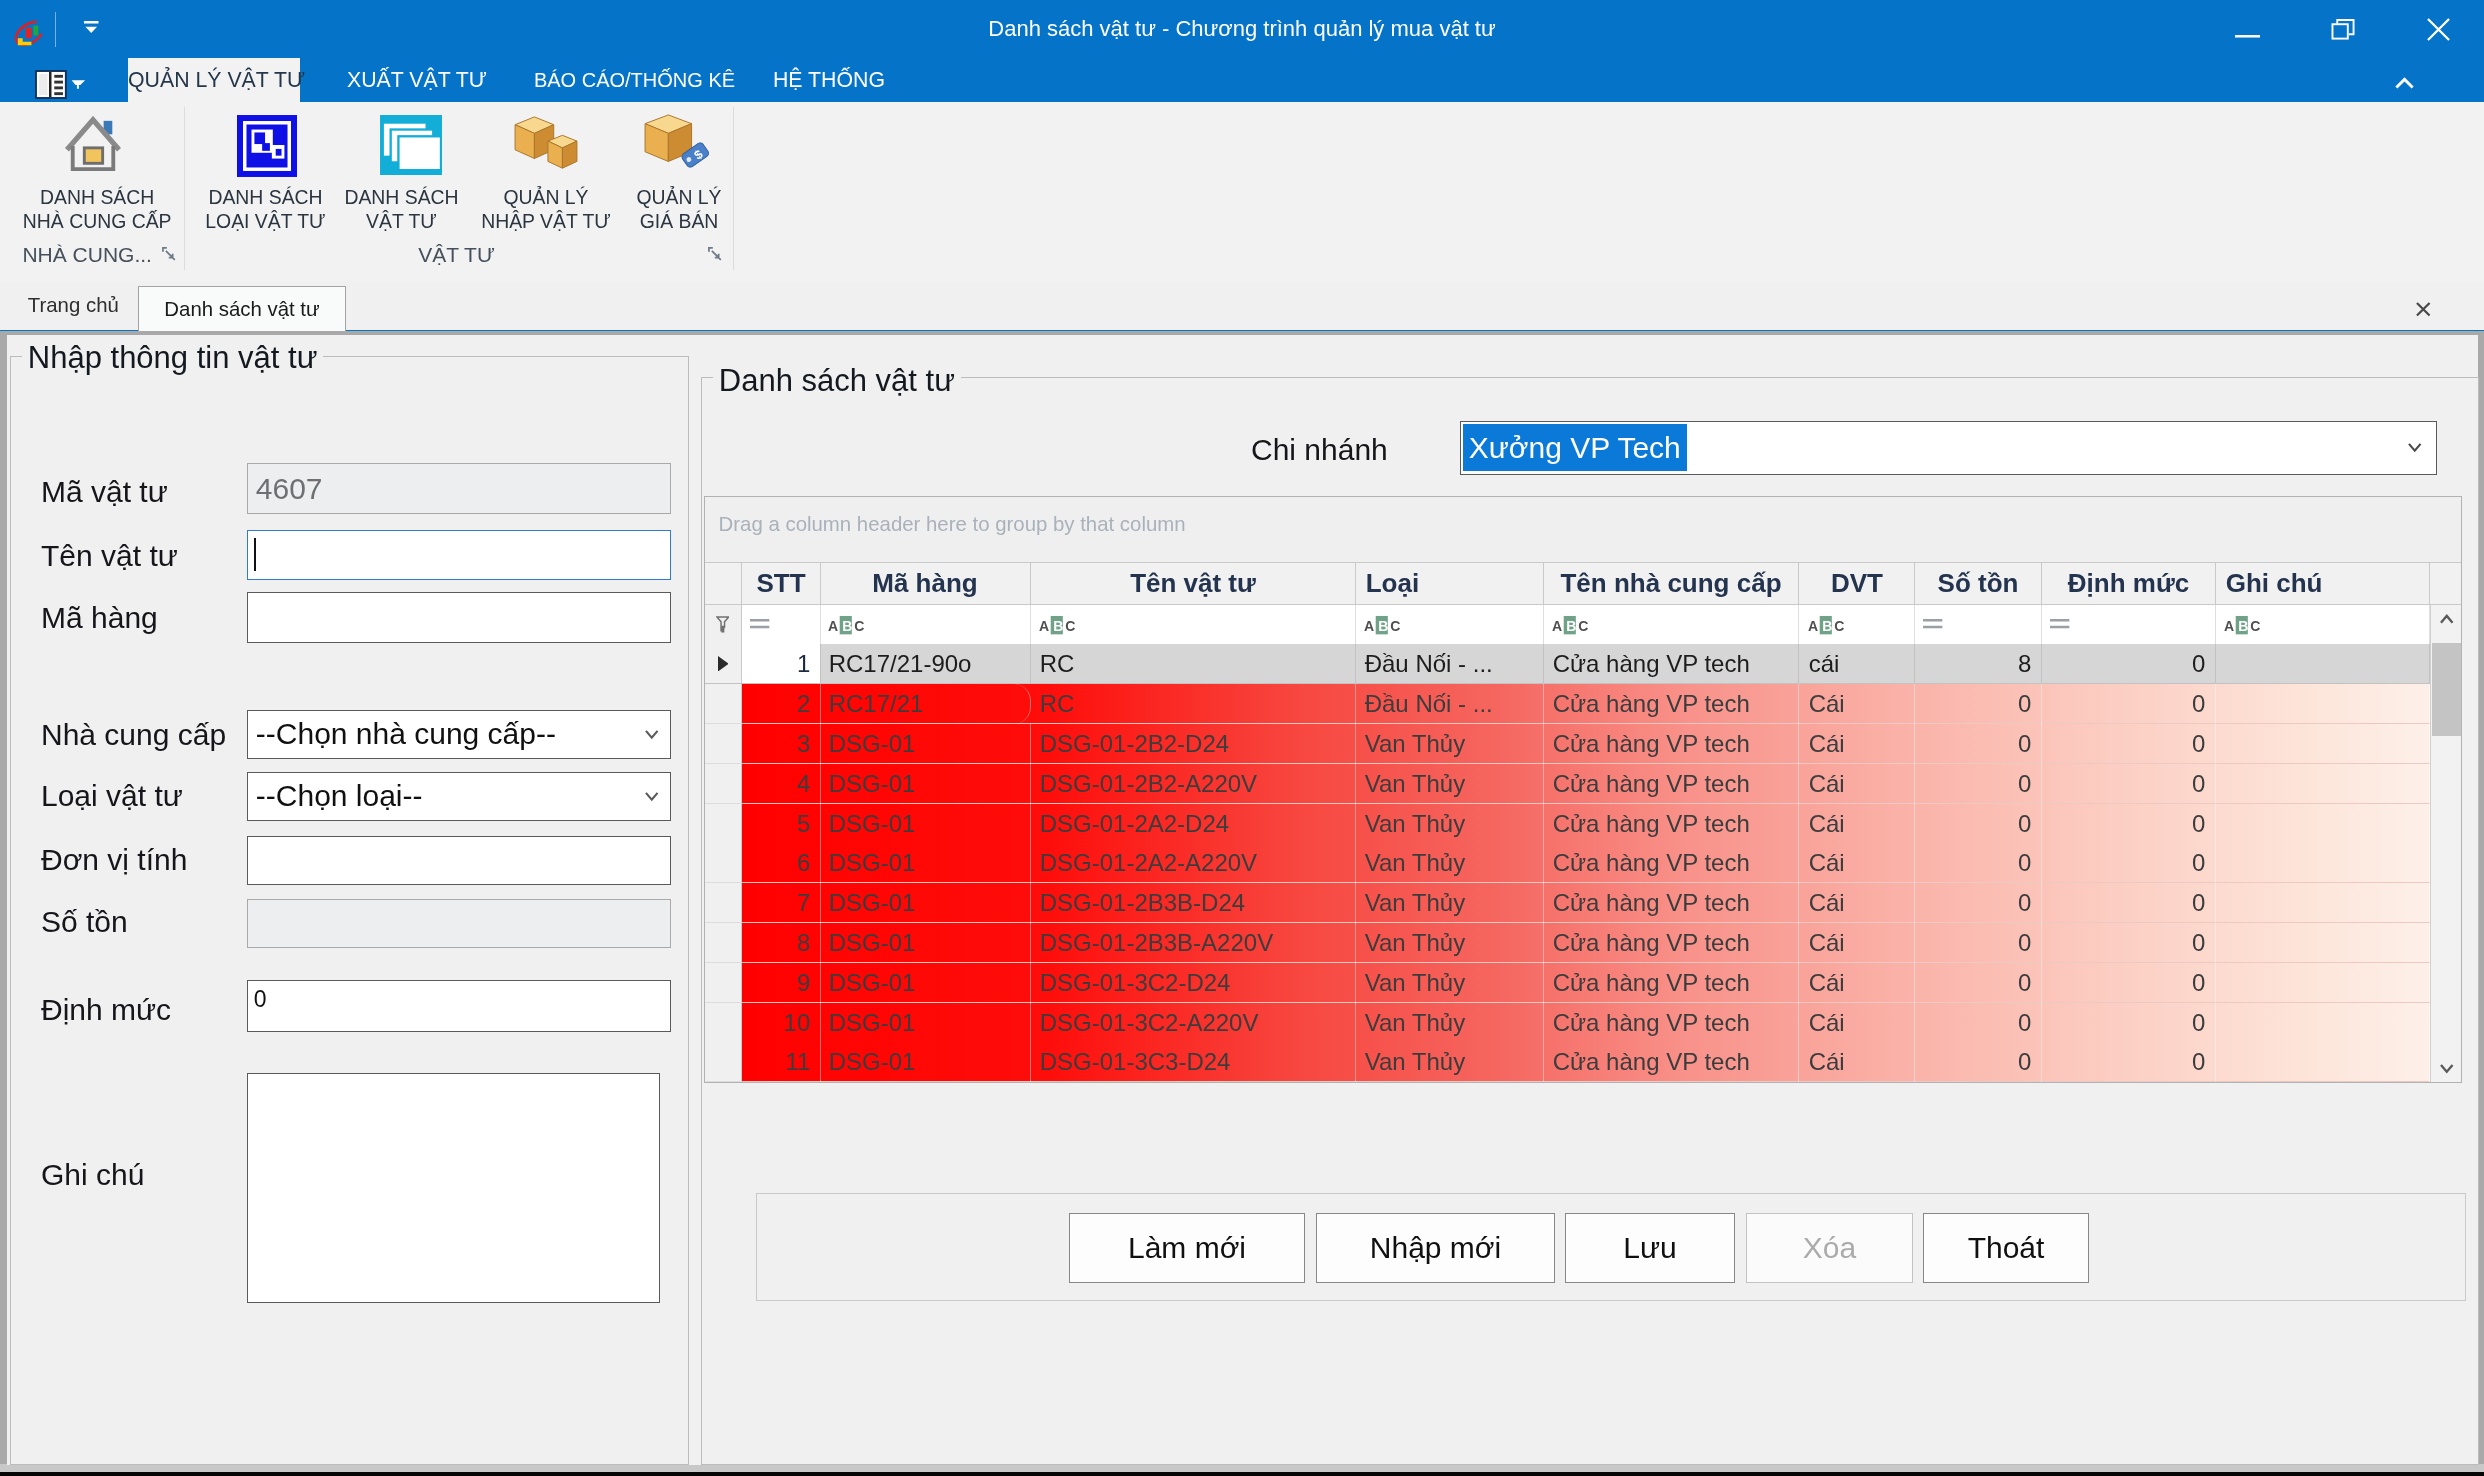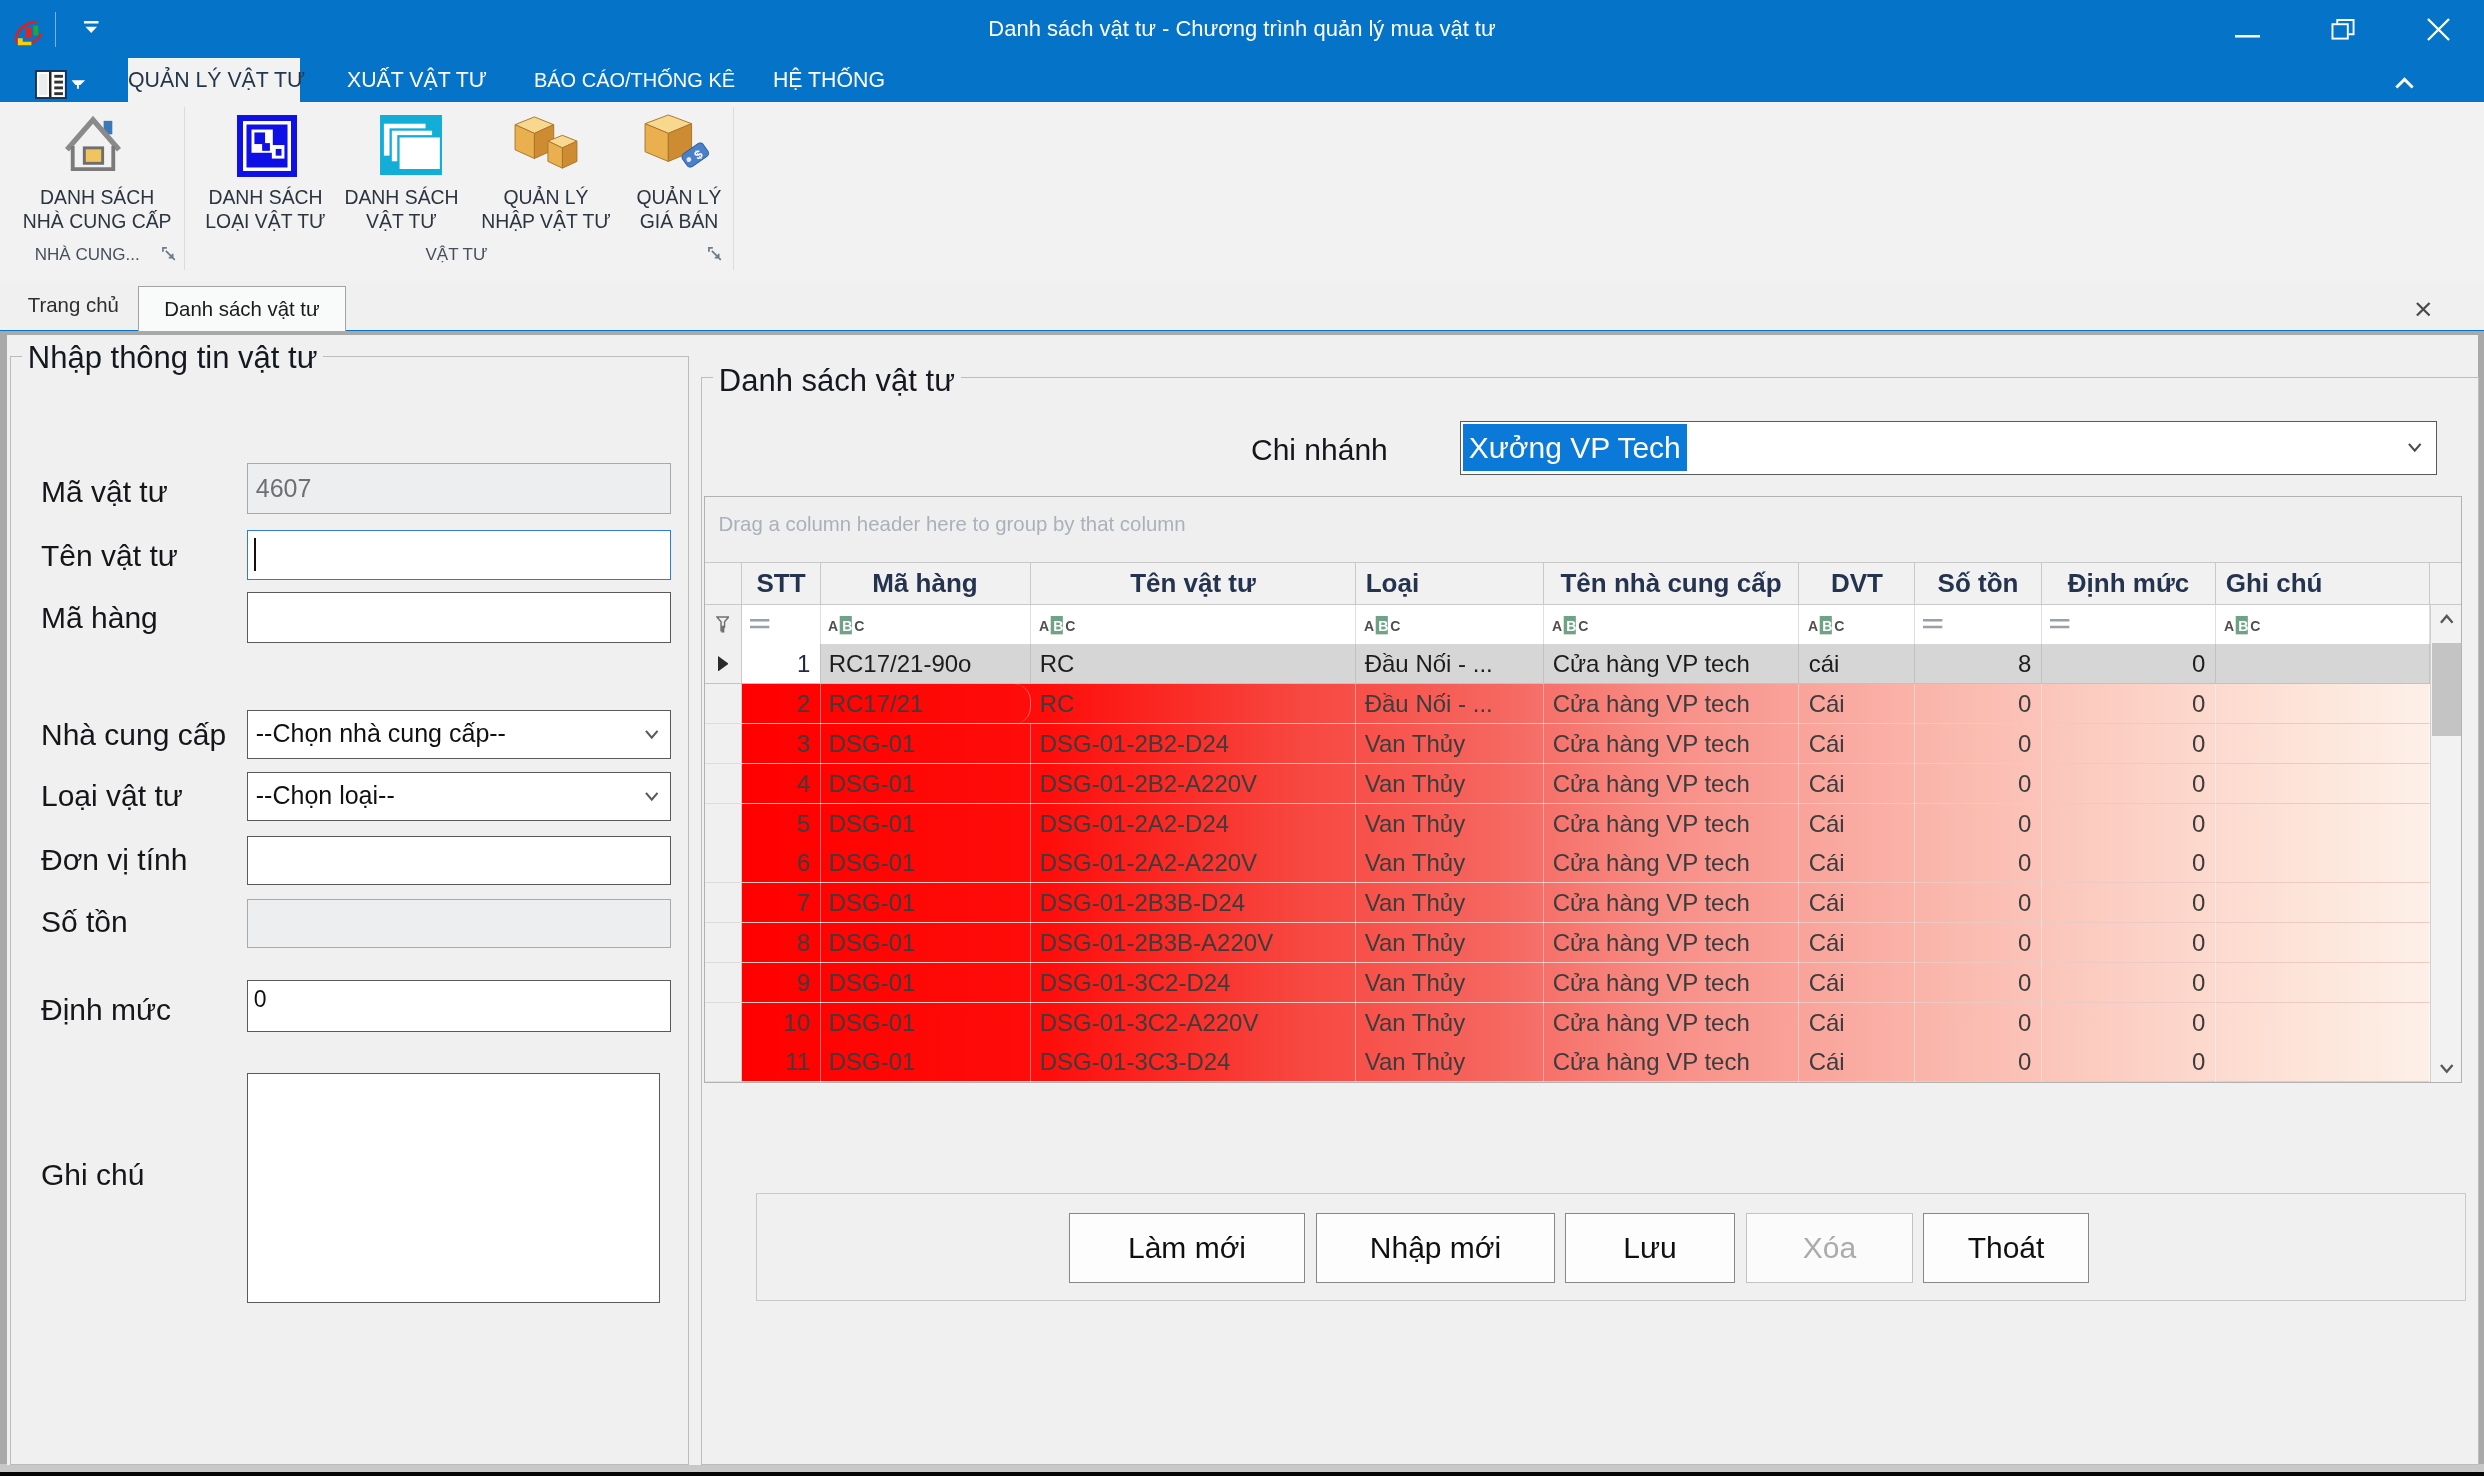--- a/index.html
+++ b/index.html
@@ -9,40 +9,40 @@
 
 .titlebar{left:0;top:0;width:2484px;height:58px;background:#0574c8;}
 .title{left:0;right:0;top:0;height:58px;line-height:58px;text-align:center;color:#fff;font-size:22px;white-space:nowrap;}
 
 .tabrow{left:0;top:58px;width:2484px;height:44px;background:#0574c8;}
 .rtab{top:58px;height:44px;line-height:44px;text-align:center;color:#fff;font-size:21.3px;white-space:nowrap;}
 .rtabsel{background:#f2f2f2;color:#24364a;}
 
 .ribbon{left:0;top:102px;width:2484px;height:179px;background:#f2f2f2;border-bottom:1px solid #cfcfcf;}
 .rsep{top:107px;width:1px;height:163px;background:#dcdcdc;}
-.rglabel{top:242px;height:25px;line-height:25px;font-size:17px;color:#45505c;text-align:center;white-space:nowrap;}
+.rglabel{top:242px;height:25px;line-height:25px;font-size:21px;color:#45505c;text-align:center;white-space:nowrap;}
 .rbcap{height:23px;line-height:23px;font-size:19.4px;color:#2b3540;text-align:center;white-space:nowrap;}
 
 .doctabs{left:0;top:281px;width:2484px;height:49px;background:#f0f0f0;}
 .dtab{top:281px;height:49px;line-height:49px;font-size:20.4px;color:#2e2e2e;text-align:center;white-space:nowrap;}
 .dtabsel{top:286px;height:44px;line-height:44px;background:#f9fafa;border:1px solid #a3a3a3;border-bottom:none;color:#1a1a1a;}
 
 .frame{left:0;top:331px;width:2484px;height:1137px;background:#a9a9a9;}
 .frame2{left:0;top:1464px;width:2484px;height:8.7px;background:#c8c8c8;}
 .frame3{left:0;top:1472px;width:2484px;height:4.9px;background:#050505;}
 .interior{left:6.8px;top:335px;width:2471px;height:1130px;background:#f0f0f0;}
 
 .gbox{border:1px solid #bcbcbc;background:#f0f0f0;}
 .gboxlbl{font-size:31px;color:#14181f;background:#f0f0f0;padding:0 5.8px;white-space:nowrap;}
 
 .flabel{font-size:30px;color:#15151a;white-space:nowrap;}
 .tb{background:#fff;border:1.9px solid #5a5a5a;box-sizing:border-box;}
 .tbdis{background:#edeef0;border:1px solid #a9a9a9;box-sizing:border-box;}
 .tbfocus{background:#fff;border:1.9px solid #2f7cd6;box-sizing:border-box;}
-.tbtext{font-size:25px;color:#101010;padding-left:7.8px;white-space:nowrap;}
+.tbtext{font-size:30px;color:#101010;padding-left:7.8px;white-space:nowrap;}
 .chev{position:absolute;right:10.7px;top:50%;margin-top:-5.8px;width:15.5px;height:11.6px;}
 
 .grid{left:704px;top:496px;width:1756px;height:585px;border:1px solid #b2b2b2;background:#fff;}
 .gcell{position:absolute;top:0;height:100%;box-sizing:border-box;border-right:1px solid #c9c9c9;font-size:24px;white-space:nowrap;overflow:hidden;}
 .ghead .gcell{font-weight:bold;color:#24344e;line-height:41px;font-size:26px;}
 .gtxt{line-height:39px;color:#3a3a3a;}
 
 .btn{background:#fdfdfd;border:1px solid #878787;font-size:30px;color:#101010;text-align:center;line-height:68px;white-space:nowrap;}
 .btndis{background:#fbfbfb;border:1px solid #c3c3c3;color:#ababab;}
 </style>

